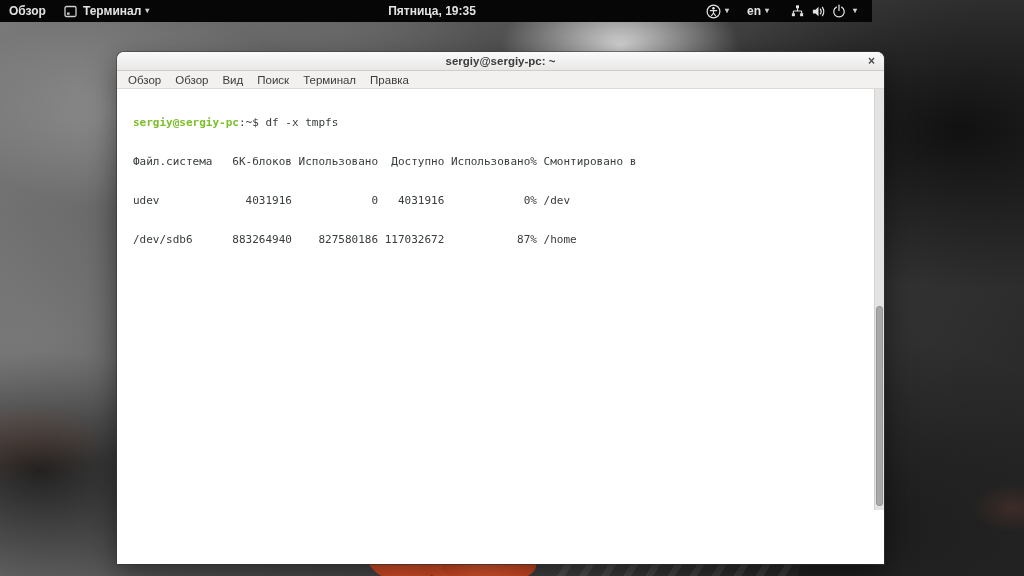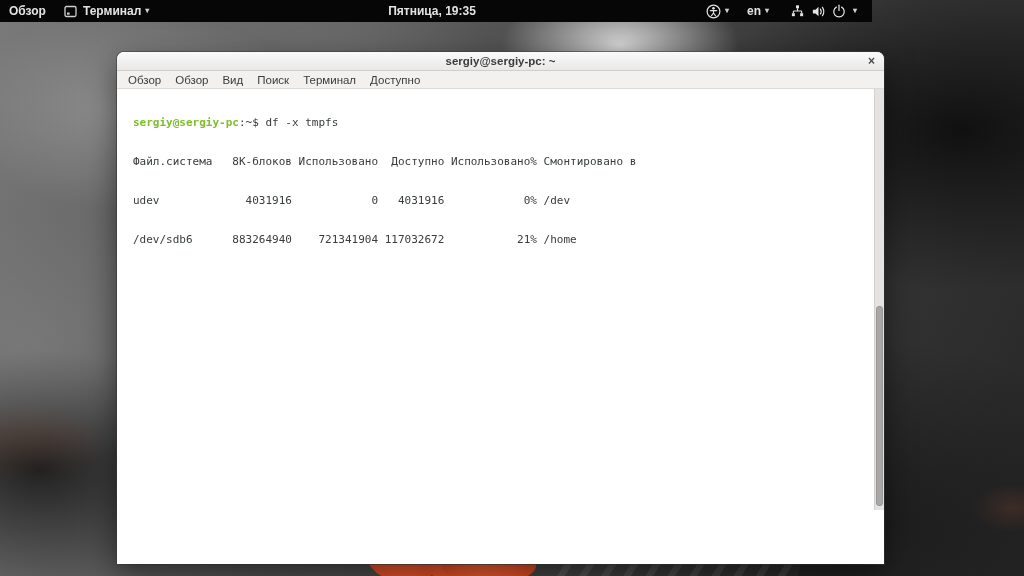--- a/index.html
+++ b/index.html
@@ -141,28 +141,28 @@
     <div class="titlebar">
       <span class="title-text">sergiy@sergiy-pc: ~</span>
       <span class="close-btn">×</span>
     </div>
     <div class="menubar">
       <span class="menu-item">Обзор</span>
       <span class="menu-item">Обзор</span>
       <span class="menu-item">Вид</span>
       <span class="menu-item">Поиск</span>
       <span class="menu-item">Терминал</span>
-      <span class="menu-item">Доступно</span>
+      <span class="menu-item">Правка</span>
     </div>
     <div class="term-content">
       <div class="term">
         <div class="term-line"><span class="prompt">sergiy@sergiy-pc</span><span>:~$ </span><span>df -x tmpfs</span></div>
-        <div class="term-line">Файл.система   8K-блоков Использовано  Доступно Использовано% Смонтировано в</div>
+        <div class="term-line">Файл.система   6K-блоков Использовано  Доступно Использовано% Смонтировано в</div>
         <div class="term-line">udev             4031916            0   4031916            0% /dev</div>
-        <div class="term-line">/dev/sdb6      883264940    721341904 117032672           21% /home</div>
+        <div class="term-line">/dev/sdb6      883264940    827580186 117032672           87% /home</div>
       </div>
       <div class="scrollbar">
         <div class="scroll-thumb"></div>
       </div>
     </div>
   </div>
 
 </div>
 
 </body></html>

